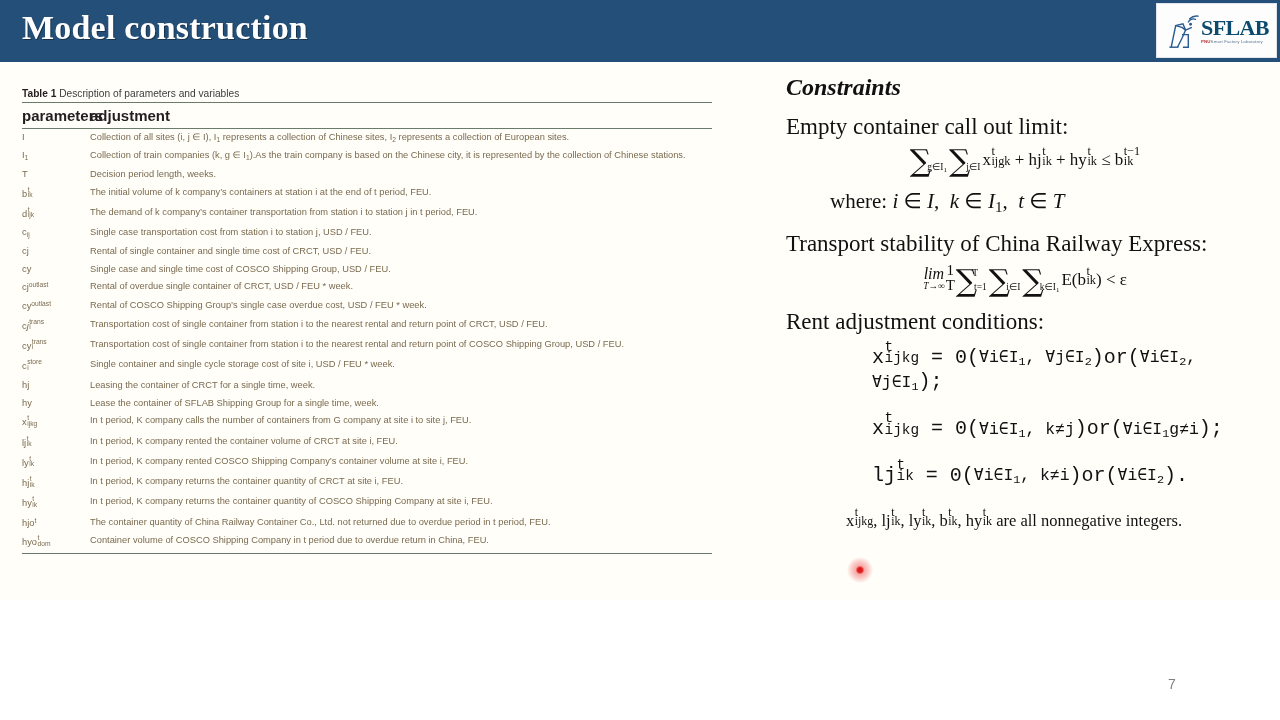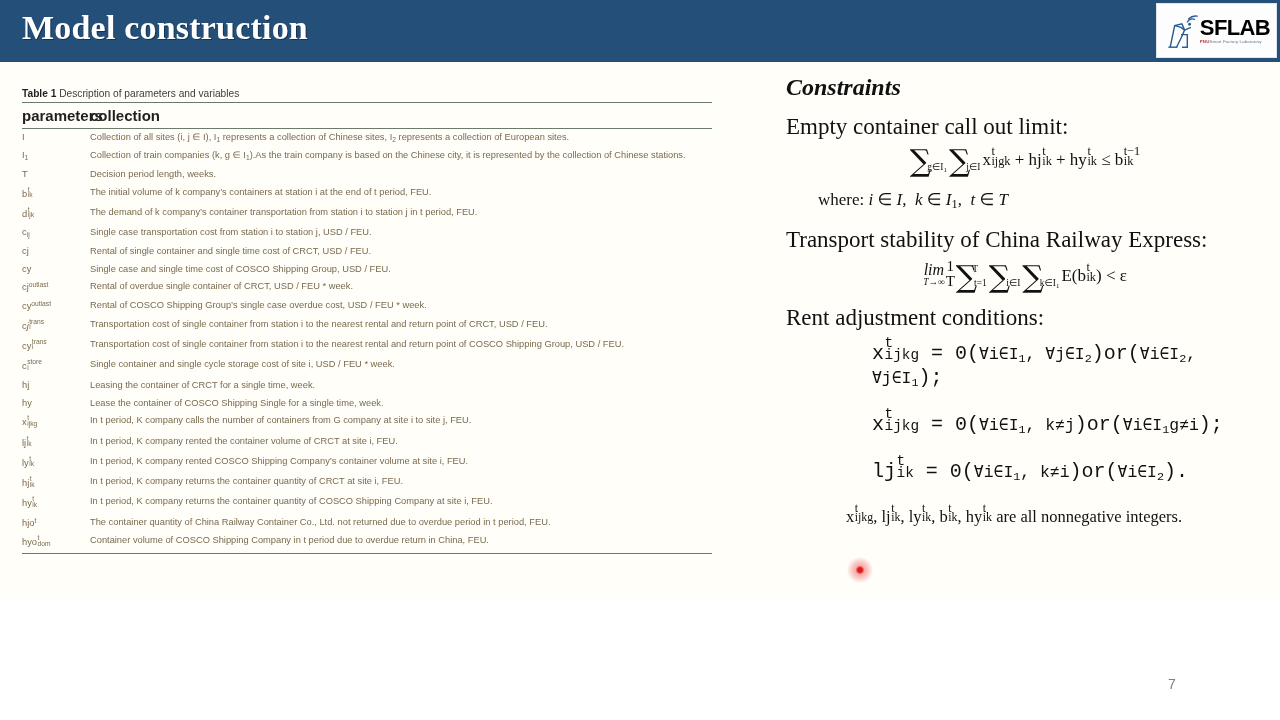--- a/index.html
+++ b/index.html
@@ -40,24 +40,24 @@
     border: 1px solid #dfe5ea;
     display: flex;
     align-items: center;
     justify-content: center;
     overflow: hidden;
   }
   .logo-inner { display: flex; align-items: center; gap: 1px; }
   .logo-mark { width: 36px; height: 40px; }
   .logo-words { display: flex; flex-direction: column; line-height: 1; }
   .logo-name {
-    font-family: Liberation Sans, sans-serif;
+    font-family: Liberation Serif, serif;
     font-weight: bold;
     font-size: 22px;
-    color: #000000;
+    color: #0c4a6e;
     letter-spacing: -0.6px;
   }
   .logo-sub {
     font-size: 4.4px;
     letter-spacing: 0.1px;
     color: #5e7894;
     margin-top: 1px;
     white-space: nowrap;
   }
   .logo-sub b { color: #b8323a; }
@@ -138,22 +138,22 @@
     font-size: 23px;
     margin: 0 0 6px 0;
     white-space: nowrap;
   }
   .c-eq {
     font-size: 17px;
     text-align: center;
     margin: 6px 0 16px 0;
   }
   .c-where {
-    font-size: 17px;
-    margin: 0 0 14px 32px;
+    font-size: 21px;
+    margin: 0 0 14px 44px;
   }
   .c-where i { font-style: italic; }
   .bigsum {
     font-size: 30px;
     line-height: 0.8;
     vertical-align: -0.22em;
     font-family: "DejaVu Serif", serif;
   }
   .sumlim {
     font-size: 9.5px;
@@ -257,21 +257,21 @@
     </div>
     <div class="rule-top"></div>
     <table class="param-table">
       <colgroup>
           <col class="c-sym">
           <col class="c-desc">
         </colgroup>
       <thead>
         <tr>
           <th class="h-sym">parameters</th>
-          <th class="h-desc">collection</th>
+          <th class="h-desc">adjustment</th>
         </tr>
       </thead>
     </table>
     <div class="rule-mid"></div>
     <table class="param-table">
       <colgroup>
           <col class="c-sym">
           <col class="c-desc">
         </colgroup>
       <tbody id="tbl-body">
@@ -326,21 +326,21 @@
           <tr>
             <td class="sym">c<span class="subsup"><i class="up">store</i><i>i</i></span></td>
             <td class="desc">Single container and single cycle storage cost of site i, USD / FEU * week.</td>
           </tr>
           <tr>
             <td class="sym">hj</td>
             <td class="desc">Leasing the container of CRCT for a single time, week.</td>
           </tr>
           <tr>
             <td class="sym">hy</td>
-            <td class="desc">Lease the container of COSCO Shipping Single for a single time, week.</td>
+            <td class="desc">Lease the container of SFLAB Shipping Group for a single time, week.</td>
           </tr>
           <tr>
             <td class="sym">x<span class="subsup"><i class="up">t</i><i>ijkg</i></span></td>
             <td class="desc">In t period, K company calls the number of containers from G company at site i to site j, FEU.</td>
           </tr>
           <tr>
             <td class="sym">lj<span class="subsup"><i class="up">t</i><i>ik</i></span></td>
             <td class="desc">In t period, K company rented the container volume of CRCT at site i, FEU.</td>
           </tr>
           <tr>

